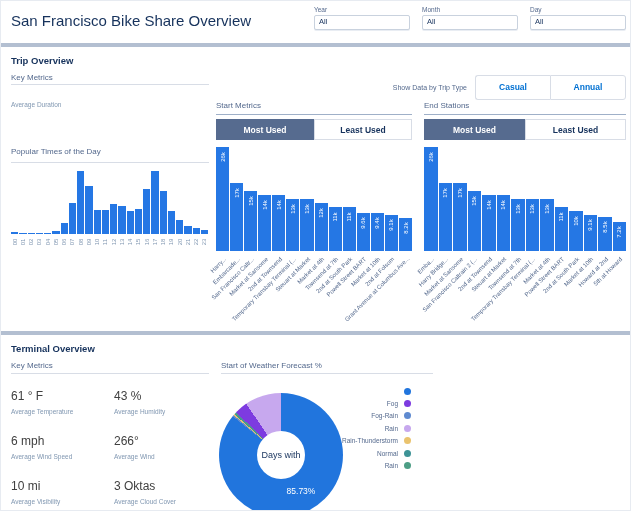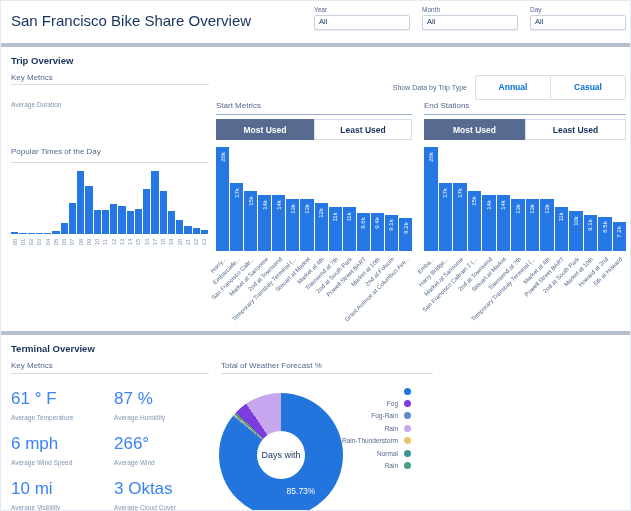--- a/index.html
+++ b/index.html
@@ -47,21 +47,21 @@
   
   .schart{position:absolute;top:100px;height:104px;display:flex;align-items:flex-end;gap:1px;}
   .sbar{flex:1;background:#2577e4;position:relative;}
   .vlabel{position:absolute;top:10px;left:50%;transform:translate(-50%,-50%) rotate(-90deg);
           font-size:6px;color:#fff;white-space:nowrap;}
   .slabels{position:absolute;top:207px;height:76px;}
   .slabel{position:absolute;top:2px;width:88px;text-align:right;transform-origin:100% 0;
           transform:rotate(-45deg);font-size:6px;color:#54698d;white-space:nowrap;overflow:visible;}
   
   .wgrid{position:absolute;left:10px;top:54px;display:grid;grid-template-columns:103px 97px;grid-auto-rows:45px;}
-  .wval{font-size:17px;color:#3b82f6;}
+  .wval{font-size:12px;color:#404040;}
   .wcap{font-size:6.5px;color:#8097b1;margin-top:5px;}
   .donut{position:absolute;left:218px;top:58px;width:124px;height:124px;border-radius:50%;}
   .hole{position:absolute;left:50%;top:50%;width:48px;height:48px;border-radius:50%;background:#fff;
         transform:translate(-50%,-50%);display:flex;align-items:center;justify-content:center;}
   .hole span{font-size:9px;color:#16325c;white-space:nowrap;}
   .pct{position:absolute;left:300px;top:156px;transform:translate(-50%,-50%);font-size:8.5px;color:#fff;}
   .legend{position:absolute;left:300px;top:50px;width:110px;}
   .lrow{display:flex;justify-content:flex-end;align-items:center;height:12.4px;cursor:pointer;}
   .llabel{font-size:6.5px;color:#54698d;}
   .ldot{width:7px;height:7px;border-radius:50%;margin-left:6px;}
@@ -96,22 +96,22 @@
     <div class="panel-label" style="left:10px;top:26px">Key Metrics</div>
     <div class="rule" style="left:10px;top:37px;width:198px"></div>
     <div class="metrics-row">
         <div class="metric">
           <div class="mcap">Average Duration</div>
         </div>
       </div>
 
     <div class="trip-type">
       <span class="ttlabel">Show Data by Trip Type</span>
-    <div class="ttbtn">Annual</div>
-        <div class="ttbtn">Casual</div>
+    <div class="ttbtn">Casual</div>
+        <div class="ttbtn">Annual</div>
       </div>
 
     <div class="panel-label" style="left:10px;top:100px">Popular Times of the Day</div>
     <div class="rule" style="left:10px;top:115px;width:198px"></div>
     <div class="hist">
         <div class="hbar" style="height: 1.9px;"></div>
         <div class="hbar" style="height: 0.9px;"></div>
         <div class="hbar" style="height: 0.6px;"></div>
         <div class="hbar" style="height: 0.6px;"></div>
         <div class="hbar" style="height: 1.3px;"></div>
@@ -302,42 +302,42 @@
     <div class="sec-title">Terminal Overview</div>
 
     <div class="panel-label" style="left:10px;top:26px">Key Metrics</div>
     <div class="rule" style="left:10px;top:38px;width:198px"></div>
     <div class="wgrid">
         <div>
           <div class="wval">61 ° F</div>
           <div class="wcap">Average Temperature</div>
         </div>
         <div>
-          <div class="wval">87 %</div>
+          <div class="wval">43 %</div>
           <div class="wcap">Average Humidity</div>
         </div>
         <div>
           <div class="wval">6 mph</div>
           <div class="wcap">Average Wind Speed</div>
         </div>
         <div>
           <div class="wval">266°</div>
           <div class="wcap">Average Wind</div>
         </div>
         <div>
           <div class="wval">10 mi</div>
           <div class="wcap">Average Visibility</div>
         </div>
         <div>
           <div class="wval">3 Oktas</div>
           <div class="wcap">Average Cloud Cover</div>
         </div>
       </div>
 
-    <div class="panel-label" style="left:220px;top:26px">Total of Weather Forecast %</div>
+    <div class="panel-label" style="left:220px;top:26px">Start of Weather Forecast %</div>
     <div class="rule" style="left:220px;top:38px;width:212px"></div>
 
     <div class="donut" style="background: conic-gradient(rgb(33, 117, 221) 0%, rgb(33, 117, 221) 85.73%, rgb(95, 138, 208) 85.73%, rgb(95, 138, 208) 86.13%, rgb(234, 195, 110) 86.13%, rgb(234, 195, 110) 86.43%, rgb(61, 147, 150) 86.43%, rgb(61, 147, 150) 86.73%, rgb(77, 158, 133) 86.73%, rgb(77, 158, 133) 87.03%, rgb(125, 59, 224) 87.03%, rgb(125, 59, 224) 90.5%, rgb(199, 168, 238) 90.5%, rgb(199, 168, 238) 100%);">
       <div class="hole">
         <span>Days with</span>
       </div>
     </div>
     <div class="pct">85.73%</div>
     <div class="legend">
         <div class="lrow">

